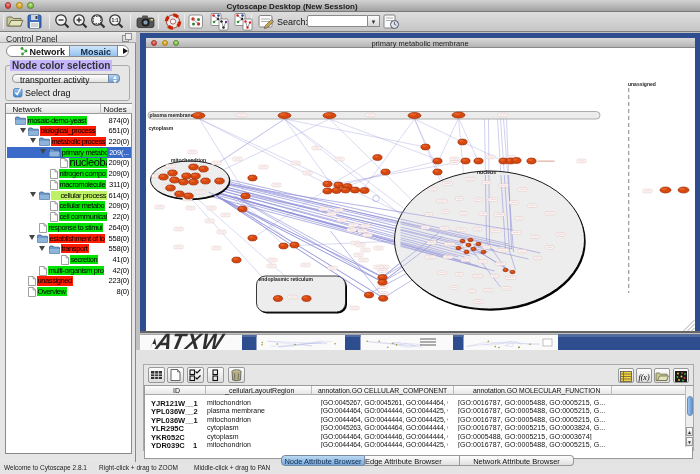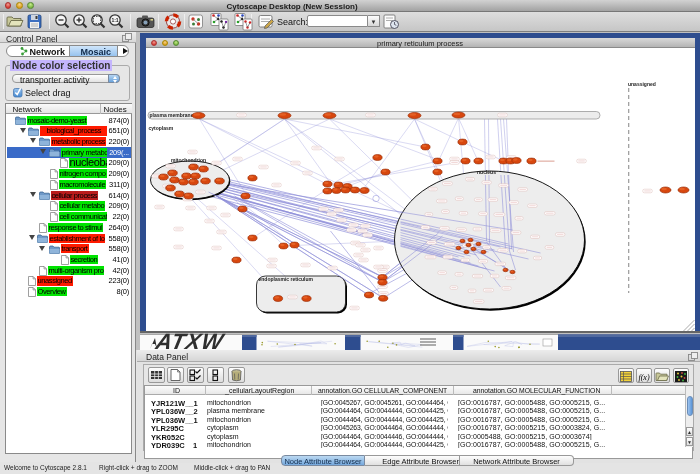--- a/index.html
+++ b/index.html
@@ -168,21 +168,21 @@
           <path d="M0.5 4 L10.5 4 L10.5 8 Q10.5 8.5 10 8.5 L1 8.5 Q0.5 8.5 0.5 8 Z" fill="#8fb4da"></path>
         </svg>
         <span style="position:absolute;left:21px;top:0.6px;max-width:80px;overflow:hidden;white-space:nowrap;background:#00e300;color:#000;font-size:7.5px;letter-spacing:-0.4px;line-height:9.2px;padding:0 1px">mosaic-demo-yeast</span>
         <span style="position:absolute;right:2.5px;top:0.6px;font-size:7.5px;letter-spacing:-0.2px;line-height:9.2px;color:#000">874(0)</span>
         <div style="position:absolute;left:1px;top:0;width:125px;height:0"></div>
         <span style="position:absolute;left:14px;top:12.719999999999999px;width:0;height:0;border-left:3.5px solid transparent;border-right:3.5px solid transparent;border-top:5px solid #444"></span>
         <svg width="11" height="9" style="position:absolute;left:22px;top:11.719999999999999px" viewBox="0 0 11 9">
           <path d="M0.5 8 L0.5 2 Q0.5 1 1.5 1 L4 1 L5 2.2 L10 2.2 Q10.5 2.2 10.5 3 L10.5 8 Q10.5 8.5 10 8.5 L1 8.5 Q0.5 8.5 0.5 8 Z" fill="#6f99c8" stroke="#2d5a8a" stroke-width="0.7"></path>
           <path d="M0.5 4 L10.5 4 L10.5 8 Q10.5 8.5 10 8.5 L1 8.5 Q0.5 8.5 0.5 8 Z" fill="#8fb4da"></path>
         </svg>
-        <span style="position:absolute;left:34px;top:11.319999999999999px;max-width:67px;overflow:hidden;white-space:nowrap;background:#ff1a00;color:#000;font-size:7.5px;letter-spacing:-0.4px;line-height:9.2px;padding:0 7px">biological_process</span>
+        <span style="position:absolute;left:34px;top:11.319999999999999px;max-width:67px;overflow:hidden;white-space:nowrap;background:#ff1a00;color:#000;font-size:7.5px;letter-spacing:-0.4px;line-height:9.2px;padding:0 1px">biological_process</span>
         <span style="position:absolute;right:2.5px;top:11.319999999999999px;font-size:7.5px;letter-spacing:-0.2px;line-height:9.2px;color:#000">651(0)</span>
         <div style="position:absolute;left:1px;top:0;width:125px;height:0"></div>
         <span style="position:absolute;left:24px;top:23.439999999999998px;width:0;height:0;border-left:3.5px solid transparent;border-right:3.5px solid transparent;border-top:5px solid #444"></span>
         <svg width="11" height="9" style="position:absolute;left:33px;top:22.439999999999998px" viewBox="0 0 11 9">
           <path d="M0.5 8 L0.5 2 Q0.5 1 1.5 1 L4 1 L5 2.2 L10 2.2 Q10.5 2.2 10.5 3 L10.5 8 Q10.5 8.5 10 8.5 L1 8.5 Q0.5 8.5 0.5 8 Z" fill="#6f99c8" stroke="#2d5a8a" stroke-width="0.7"></path>
           <path d="M0.5 4 L10.5 4 L10.5 8 Q10.5 8.5 10 8.5 L1 8.5 Q0.5 8.5 0.5 8 Z" fill="#8fb4da"></path>
         </svg>
         <span style="position:absolute;left:45px;top:22.04px;max-width:56px;overflow:hidden;white-space:nowrap;background:#ff1a00;color:#000;font-size:7.5px;letter-spacing:-0.4px;line-height:9.2px;padding:0 1px">metabolic process</span>
         <span style="position:absolute;right:2.5px;top:22.04px;font-size:7.5px;letter-spacing:-0.2px;line-height:9.2px;color:#000">220(0)</span>
         <div style="position:absolute;left:1px;top:32.16px;width:124px;height:10.72px;background:#3a6bc8"></div>
@@ -214,21 +214,21 @@
           <path d="M5 0.5 L5 3 L7.5 3 Z" fill="#ddd" stroke="#888" stroke-width="0.6"></path>
         </svg>
         <span style="position:absolute;left:53px;top:64.91999999999999px;max-width:48px;overflow:hidden;white-space:nowrap;background:#00e300;color:#000;font-size:7.5px;letter-spacing:-0.4px;line-height:9.2px;padding:0 1px">macromolecule</span>
         <span style="position:absolute;right:2.5px;top:64.91999999999999px;font-size:7.5px;letter-spacing:-0.2px;line-height:9.2px;color:#000">311(0)</span>
         <div style="position:absolute;left:1px;top:0;width:125px;height:0"></div>
         <span style="position:absolute;left:24px;top:77.04000000000002px;width:0;height:0;border-left:3.5px solid transparent;border-right:3.5px solid transparent;border-top:5px solid #444"></span>
         <svg width="11" height="9" style="position:absolute;left:33px;top:76.04000000000002px" viewBox="0 0 11 9">
           <path d="M0.5 8 L0.5 2 Q0.5 1 1.5 1 L4 1 L5 2.2 L10 2.2 Q10.5 2.2 10.5 3 L10.5 8 Q10.5 8.5 10 8.5 L1 8.5 Q0.5 8.5 0.5 8 Z" fill="#6f99c8" stroke="#2d5a8a" stroke-width="0.7"></path>
           <path d="M0.5 4 L10.5 4 L10.5 8 Q10.5 8.5 10 8.5 L1 8.5 Q0.5 8.5 0.5 8 Z" fill="#8fb4da"></path>
         </svg>
-        <span style="position:absolute;left:45px;top:75.64000000000001px;max-width:56px;overflow:hidden;white-space:nowrap;background:#b91c1c;color:#000;font-size:7.5px;letter-spacing:-0.4px;line-height:9.2px;padding:0 1px">cellular process</span>
+        <span style="position:absolute;left:45px;top:75.64000000000001px;max-width:56px;overflow:hidden;white-space:nowrap;background:#bef264;color:#000;font-size:7.5px;letter-spacing:-0.4px;line-height:9.2px;padding:0 10px">cellular process</span>
         <span style="position:absolute;right:2.5px;top:75.64000000000001px;font-size:7.5px;letter-spacing:-0.2px;line-height:9.2px;color:#000">614(0)</span>
         <div style="position:absolute;left:1px;top:0;width:125px;height:0"></div>
         <svg width="8" height="10" style="position:absolute;left:44px;top:86.25999999999999px" viewBox="0 0 8 10">
           <path d="M0.5 0.5 L5 0.5 L7.5 3 L7.5 9.5 L0.5 9.5 Z" fill="#fff" stroke="#888" stroke-width="0.8"></path>
           <path d="M5 0.5 L5 3 L7.5 3 Z" fill="#ddd" stroke="#888" stroke-width="0.6"></path>
         </svg>
         <span style="position:absolute;left:53px;top:86.35999999999999px;max-width:48px;overflow:hidden;white-space:nowrap;background:#00e300;color:#000;font-size:7.5px;letter-spacing:-0.4px;line-height:9.2px;padding:0 1px">cellular metabo</span>
         <span style="position:absolute;right:2.5px;top:86.35999999999999px;font-size:7.5px;letter-spacing:-0.2px;line-height:9.2px;color:#000">209(0)</span>
         <div style="position:absolute;left:1px;top:0;width:125px;height:0"></div>
         <svg width="8" height="10" style="position:absolute;left:44px;top:96.98000000000002px" viewBox="0 0 8 10">
@@ -289,21 +289,21 @@
         <span style="position:absolute;left:31px;top:172.11999999999998px;max-width:70px;overflow:hidden;white-space:nowrap;background:#00e300;color:#000;font-size:7.5px;letter-spacing:-0.4px;line-height:9.2px;padding:0 1px">Overview</span>
         <span style="position:absolute;right:2.5px;top:172.11999999999998px;font-size:7.5px;letter-spacing:-0.2px;line-height:9.2px;color:#000">8(0)</span>
       </div>
  </div>
 </div>
 <div style="position:absolute;left:140px;top:33px;width:560px;height:300px;background:#2e4d8f"></div>
 <div style="position:absolute;left:145.5px;top:37.5px;width:549px;height:10.5px;background:linear-gradient(#d9d9d9,#b4b4b4);border-bottom:1px solid #8a8a8a">
  <span style="position:absolute;left:5px;top:2px;width:6.4px;height:6.4px;border-radius:50%;background:radial-gradient(circle at 50% 30%,#f09a93,#d53d33 70%);border:0.5px solid #a33"></span>
  <span style="position:absolute;left:16px;top:2px;width:6.4px;height:6.4px;border-radius:50%;background:radial-gradient(circle at 50% 30%,#f5d488,#dd9f23 70%);border:0.5px solid #a80"></span>
  <span style="position:absolute;left:27px;top:2px;width:6.4px;height:6.4px;border-radius:50%;background:radial-gradient(circle at 50% 30%,#c3e989,#7fb944 70%);border:0.5px solid #583"></span>
- <span style="position:absolute;left:0;top:1.5px;width:549px;text-align:center;font-size:7.5px;color:#1a1a1a">primary reticulum process</span>
+ <span style="position:absolute;left:0;top:1.5px;width:549px;text-align:center;font-size:7.5px;color:#1a1a1a">primary metabolic membrane</span>
 </div>
 <div style="position:absolute;left:145.5px;top:48px;width:549px;height:283px;background:#fff"></div>
 <svg width="549" height="283" style="position:absolute;left:145.5px;top:48px" viewBox="0 0 549 283">
     <g transform="translate(-145.5,-48)">
       <line x1="213" y1="176" x2="508" y2="244" stroke="#8e8ed8" stroke-width="0.75" opacity="0.9"></line>
       <line x1="217" y1="179" x2="512" y2="249" stroke="#8e8ed8" stroke-width="0.75" opacity="0.9"></line>
       <line x1="211" y1="180" x2="500" y2="247" stroke="#8e8ed8" stroke-width="0.75" opacity="0.9"></line>
       <line x1="215" y1="182" x2="494" y2="250" stroke="#8e8ed8" stroke-width="0.75" opacity="0.9"></line>
       <line x1="209" y1="183" x2="488" y2="252" stroke="#8e8ed8" stroke-width="0.75" opacity="0.9"></line>
       <line x1="218" y1="185" x2="482" y2="254" stroke="#8e8ed8" stroke-width="0.75" opacity="0.9"></line>
@@ -811,27 +811,20 @@
     <rect x="102" y="2" width="14.5" height="2" fill="#50699f"></rect>
     <rect x="205" y="2" width="15.5" height="16" fill="#2e4d8f"></rect>
     <rect x="205" y="2" width="15.5" height="2" fill="#50699f"></rect>
     <rect x="313" y="2" width="10.5" height="16" fill="#2e4d8f"></rect>
     <rect x="313" y="2" width="10.5" height="2" fill="#50699f"></rect>
     <rect x="418" y="1.5" width="142" height="15.5" fill="#2e4d8f"></rect>
     <rect x="418" y="1.5" width="142" height="2.5" fill="#50699f"></rect>
   </svg>
 
 <div style="position:absolute;left:137px;top:350px;width:563px;height:113px;background:#e2e2e2;z-index:3">
- <div style="position:absolute;left:0;top:0;width:563px;height:12px;background:linear-gradient(#ececec,#d6d6d6);border-bottom:1px solid #aaa">
-   <span style="position:absolute;left:9px;top:1.5px;font-size:8.5px;color:#222">Data Panel</span>
-   <svg width="10" height="9" viewBox="0 0 10 9" style="position:absolute;left:551px;top:1.5px">
-        <rect x="0.5" y="2.5" width="6" height="6" fill="none" stroke="#888" stroke-width="0.9"></rect>
-        <rect x="3.5" y="0.5" width="6" height="6" fill="#eee" stroke="#888" stroke-width="0.9"></rect>
-      </svg>
- </div>
  <div style="position:absolute;left:6px;top:14px;width:551px;height:87px;border:1px solid #aaa;background:#e6e6e6"></div>
  <div style="position:absolute;left:11px;top:17px;width:17px;height:16px;background:linear-gradient(#fdfdfd,#ddd);border:1px solid #999;border-radius:2px"><svg width="15" height="14" viewBox="0 0 15 14">
         <rect x="2" y="3" width="11" height="8" fill="#333"></rect>
         <line x1="2" y1="6" x2="13" y2="6" stroke="#eee" stroke-width="0.8"></line>
         <line x1="2" y1="8.5" x2="13" y2="8.5" stroke="#eee" stroke-width="0.8"></line>
         <line x1="5.7" y1="3" x2="5.7" y2="11" stroke="#eee" stroke-width="0.8"></line>
         <line x1="9.4" y1="3" x2="9.4" y2="11" stroke="#eee" stroke-width="0.8"></line>
       </svg></div>
     <div style="position:absolute;left:30px;top:17px;width:17px;height:16px;background:linear-gradient(#fdfdfd,#ddd);border:1px solid #999;border-radius:2px"><svg width="15" height="14" viewBox="0 0 15 14">
         <path d="M3 1.5 L9.5 1.5 L12 4 L12 12.5 L3 12.5 Z" fill="#fff" stroke="#555" stroke-width="0.9"></path>
@@ -916,20 +909,20 @@
         <span style="position:absolute;left:313px;top:45.0px;font-size:7px;color:#111;white-space:nowrap;max-width:150px;overflow:hidden;display:inline-block;letter-spacing:0.05px">[GO:0016787, GO:0005488, GO:0005215, G...</span>
       </div>
    <div style="position:absolute;left:540px;top:0;width:8px;height:61px;background:#eee;border-left:1px solid #bbb">
      <div style="position:absolute;left:0.5px;top:10px;width:6px;height:20px;background:linear-gradient(90deg,#9ec3ee,#5b96d9);border-radius:3px;border:0.5px solid #6a8db8"></div>
      <div style="position:absolute;left:0;top:41px;width:7px;height:9px;background:linear-gradient(#fff,#ddd);border:0.5px solid #999;font-size:5px;text-align:center;line-height:9px;color:#333">▲</div>
      <div style="position:absolute;left:0;top:51px;width:7px;height:9px;background:linear-gradient(#fff,#ddd);border:0.5px solid #999;font-size:5px;text-align:center;line-height:9px;color:#333">▼</div>
    </div>
  </div>
  <div style="position:absolute;left:144px;top:104.5px;width:300px;height:12px">
    <span style="position:absolute;left:0;top:0;width:84px;height:11px;background:linear-gradient(#bcd9f2,#74a8dd);border:1px solid #7a8aa0;border-radius:4px 0 0 4px;font-size:7.5px;text-align:center;line-height:11px;color:#102a4a">Node Attribute Browser</span>
-   <span style="position:absolute;left:84px;top:0;width:95px;height:11px;background:linear-gradient(#fdfdfd,#e0e0e0);border:1px solid #999;border-left:none;font-size:7.5px;text-align:right;line-height:11px;color:#111">Edge Attribute Browser</span>
+   <span style="position:absolute;left:84px;top:0;width:95px;height:11px;background:linear-gradient(#fdfdfd,#e0e0e0);border:1px solid #999;border-left:none;font-size:7.5px;text-align:left;line-height:11px;color:#111">Edge Attribute Browser</span>
    <span style="position:absolute;left:179px;top:0;width:114px;height:11px;background:linear-gradient(#fdfdfd,#e0e0e0);border:1px solid #999;border-left:none;border-radius:0 4px 4px 0;font-size:7.5px;text-align:center;line-height:11px;color:#111">Network Attribute Browser</span>
  </div>
 </div>
 <div style="position:absolute;left:0;top:462px;width:700px;height:12px;background:#e4e4e4">
  <span style="position:absolute;left:4px;top:1.5px;font-size:6.5px;color:#222">Welcome to Cytoscape 2.8.1</span>
  <span style="position:absolute;left:99px;top:1.5px;font-size:6.5px;color:#222">Right-click + drag to ZOOM</span>
  <span style="position:absolute;left:194px;top:1.5px;font-size:6.5px;color:#222">Middle-click + drag to PAN</span>
 </div>
 </body></html>

